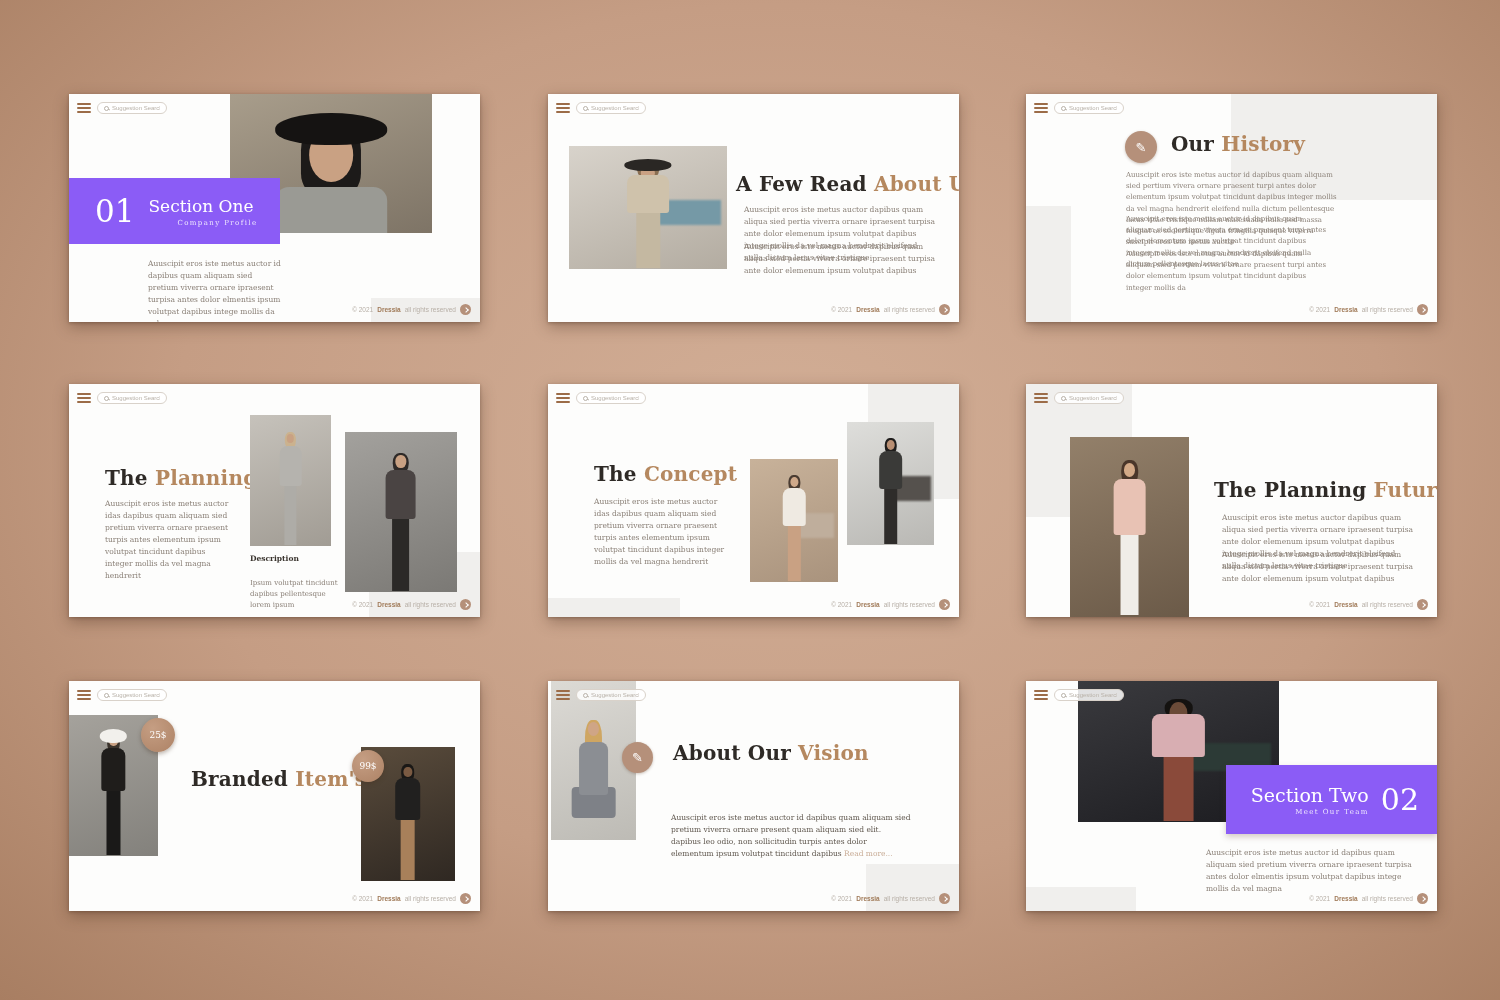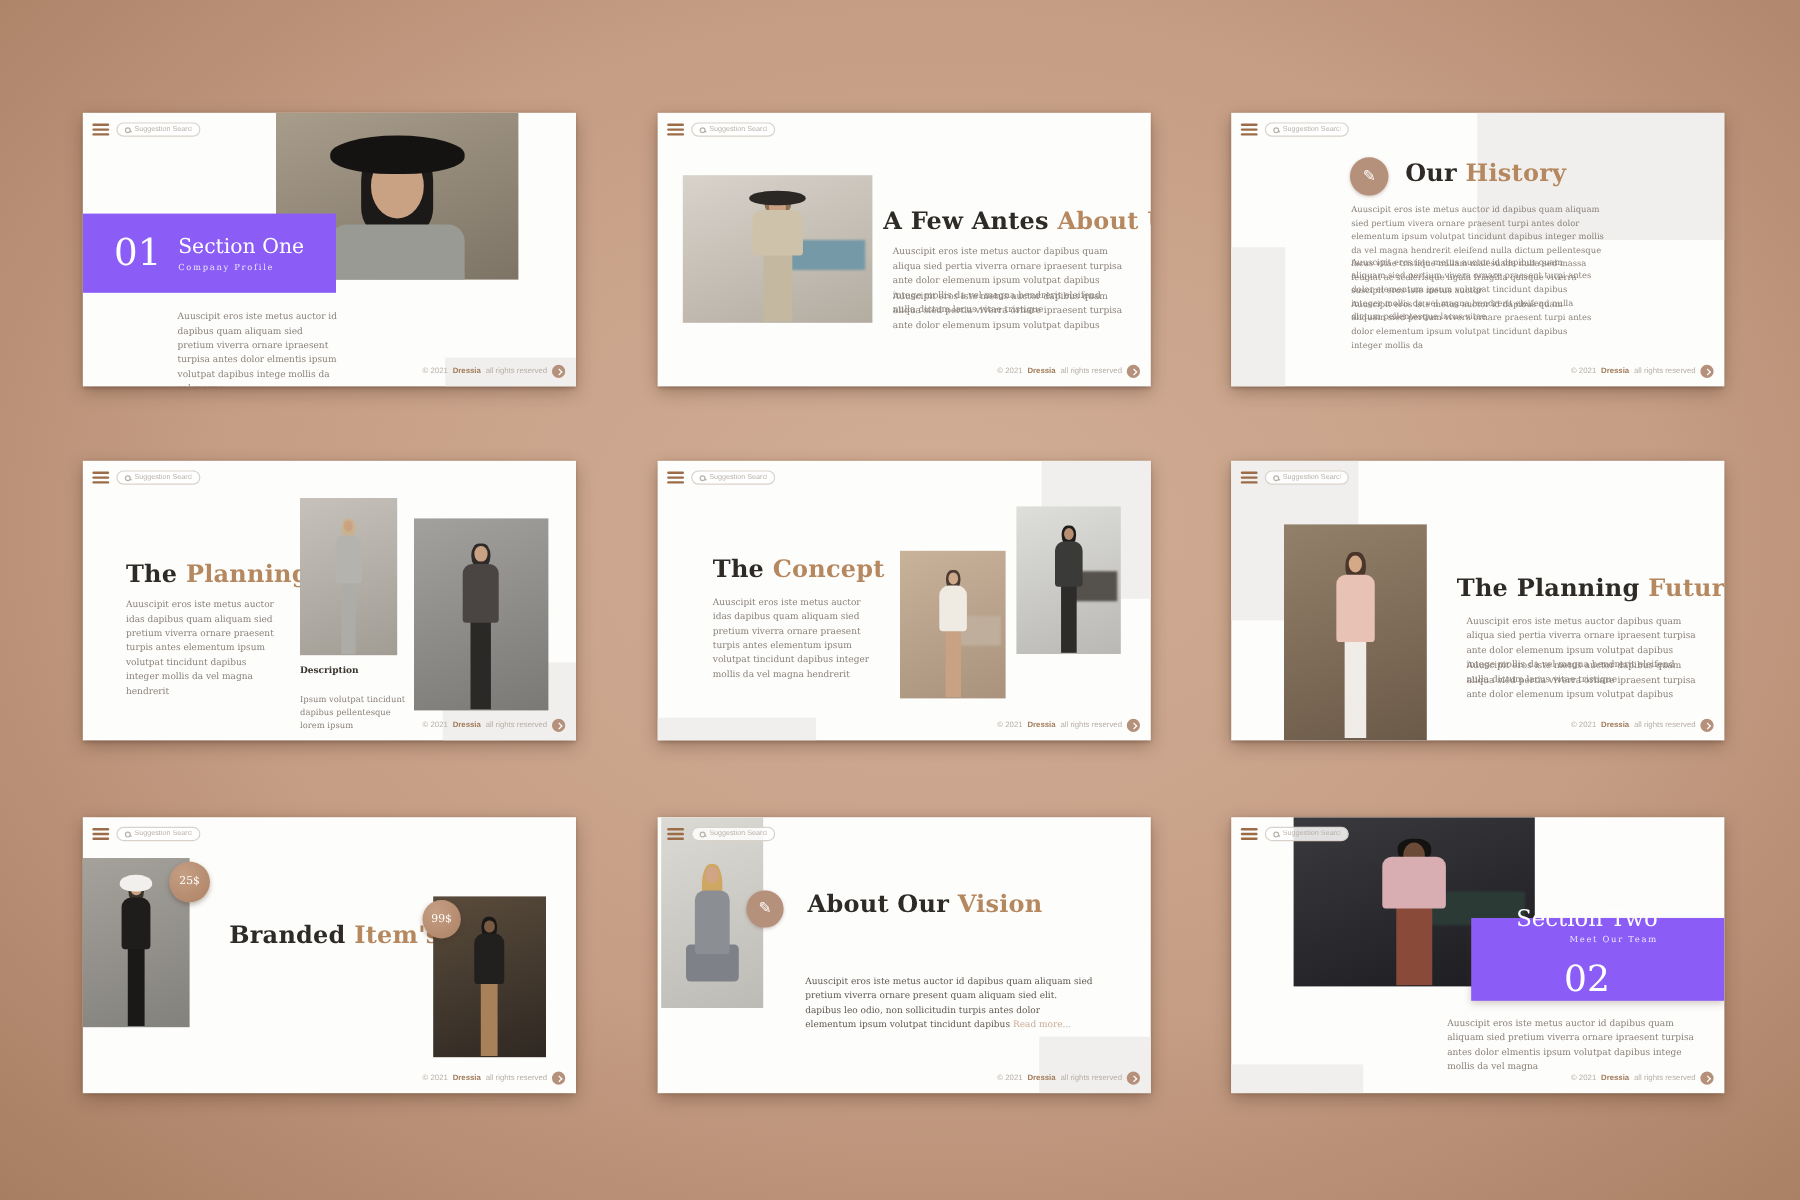--- a/index.html
+++ b/index.html
@@ -73,21 +73,21 @@
   .fig-sit .hair{ top:14%; width:34%; height:30%; }
   .fig-sit .head{ top:16%; width:22%; }
   .fig-sit .torso{ top:30%; width:58%; height:38%; }
   .fig-sit .legs{ top:62%; width:88%; height:22%; border-radius:4px; }
 
   
   .s1 .photo{ left:161px; top:0; width:202px; height:139px; }
   .s1 .band{ left:0; top:84px; width:211px; height:66px; display:flex; align-items:center; padding-left:26px; gap:14px; }
   .s1 .num{ font-size:31px; }
   .s1 .t{ font-size:17px; }
-  .s1 .sub{ font-size:7px; letter-spacing:1.4px; color:rgba(255,255,255,.85); margin-top:3px; }
+  .s1 .sub{ font-size:7px; letter-spacing:1.4px; color:rgba(255,255,255,.85); margin-top:3px;margin-left:29px; }
   .s1 .body{ left:79px; top:164px; width:133px; }
   .s1 .gbf{ left:302px; top:204px; width:109px; height:24px; }
 
   
   .s2 .photo{ left:21px; top:52px; width:158px; height:123px; }
   .s2 .title{ left:188px; top:78px; width:200px; text-align:right; }
   .s2 .p1{ left:196px; top:110px; width:192px; }
   .s2 .p2{ left:196px; top:147px; width:192px; }
 
   
@@ -135,21 +135,21 @@
   .s8 .photo{ left:3px; top:0; width:85px; height:159px; z-index:1; }
   .s8 .pc{ left:74px; top:61px; width:31px; height:31px; }
   .s8 .title{ left:125px; top:60px; }
   .s8 .intro{ left:125px; top:96px; width:214px; font-size:8px; line-height:1.75; color:#bc937a; }
   .s8 .bodyp{ left:123px; top:131px; width:240px; font-size:7.5px; line-height:1.6; color:#60584f; position:absolute; }
   .s8 .rm{ color:#c9ad97; cursor:pointer; }
   .s8 .gbbr{ left:318px; top:183px; width:93px; height:47px; }
 
   
   .s9 .photo{ left:52px; top:0; width:201px; height:141px; }
-  .s9 .band{ left:200px; top:84px; width:211px; height:69px; display:flex; align-items:center; justify-content:flex-end; padding-right:18px; gap:12px; box-shadow:0 3px 6px rgba(90,60,40,.25);flex-direction:column; }
+  .s9 .band{ left:200px; top:84px; width:211px; height:69px; display:flex; align-items:center; justify-content:flex-end; padding-right:18px; gap:12px; box-shadow:0 3px 6px rgba(90,60,40,.25); }
   .s9 .tblock{ text-align:right; }
   .s9 .t{ font-size:19px; }
   .s9 .sub{ font-size:7px; letter-spacing:1.4px; color:rgba(255,255,255,.85); margin-top:2px;text-align:right; }
   .s9 .num{ font-size:30px; }
   .s9 .body{ left:180px; top:166px; width:206px; }
   .s9 .gbbl{ left:0; top:206px; width:110px; height:24px; }
 </style>
 </head>
 <body>
 
@@ -206,21 +206,21 @@
     </div>
     <div class="photo" style="--bg1: #d8d3cb; --bg2: #b3aca1; --hat: #2a2724; --hair: #8a6f52; --skin: #caa183; --top: #cfc2ab; --bottom: #c4b8a1; --acc: #7599a6;">
       <span class="fig">
           <i class="hair"></i>
           <i class="hat"></i>
           <i class="head"></i>
           <i class="torso"></i>
           <i class="legs"></i>
         </span>
     </div>
-    <h2 class="title"><span class="td">A Few Antes</span> <span class="ta">About Us</span></h2>
+    <h2 class="title"><span class="td">A Few Read</span> <span class="ta">About Us</span></h2>
     <p class="body r p1">Auuscipit eros iste metus auctor dapibus quam aliqua sied pertia viverra ornare ipraesent turpisa ante dolor elemenum ipsum volutpat dapibus intege mollis da vel magna hendrerit eleifend nulla dictum lacus vitae tristique</p>
     <p class="body r p2">Auuscipit eros iste metus auctor dapibus quam aliqua sied pertia viverra ornare ipraesent turpisa ante dolor elemenum ipsum volutpat dapibus</p>
     <div class="footer">
       <span>© 2021</span>
         <b>Dressia</b>
         <span>all rights reserved</span>
       <span class="fbtn"></span>
     </div>
   </section>
 

